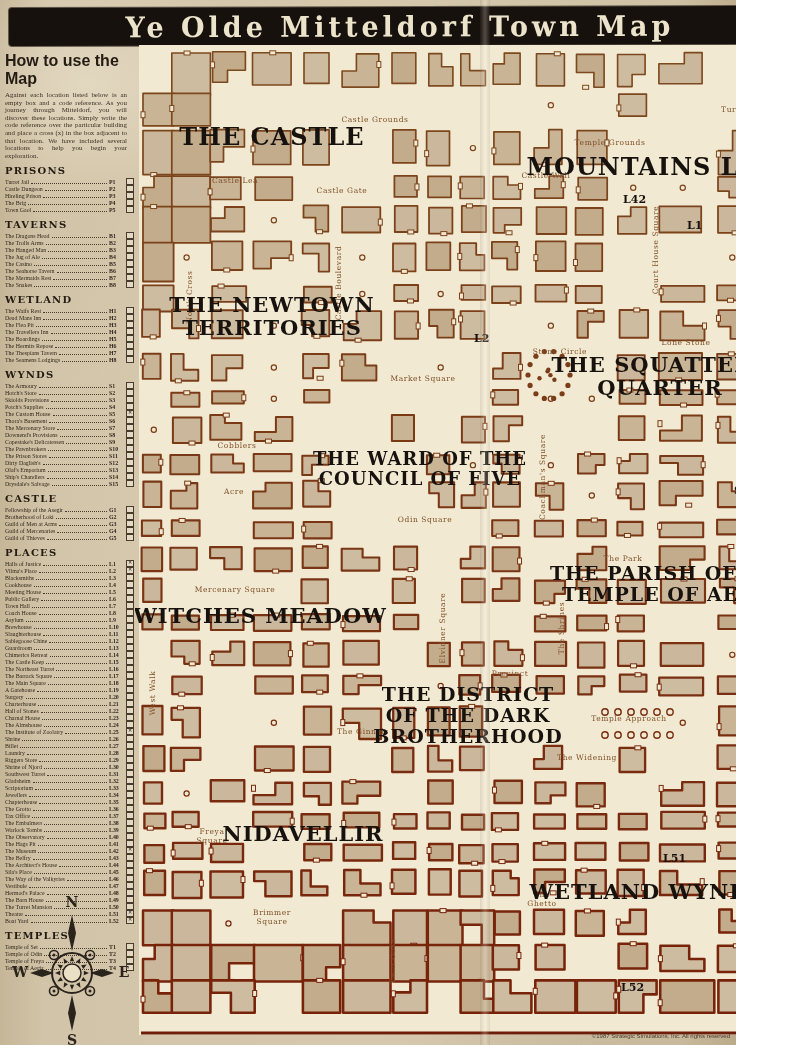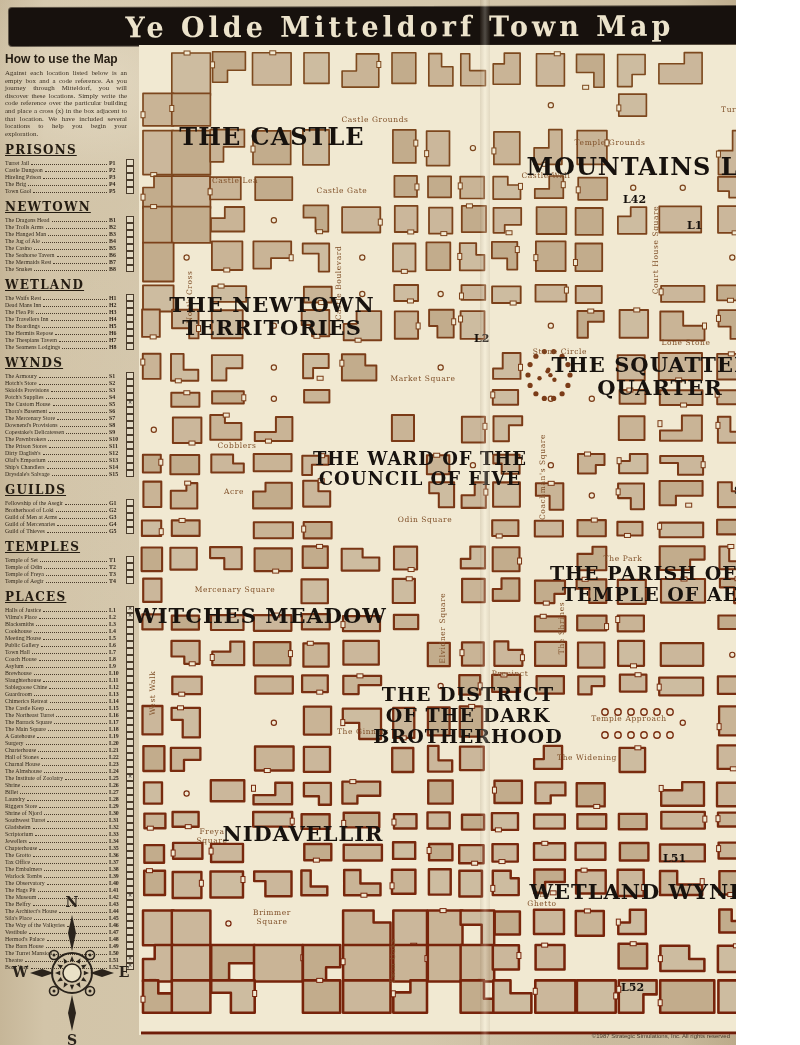--- a/index.html
+++ b/index.html
@@ -12,25 +12,25 @@
       linear-gradient(90deg, #c6b698 0%, #d2c4a8 6%, #d5c8ad 50%, #cfc1a4 92%, #bfae8e 100%);
   }
   
   #banner{position:absolute;left:9px;top:7px;width:782px;height:38px;background:#17110d;
     transform:rotate(-.15deg);border-radius:3px;display:flex;align-items:center;justify-content:center;
     box-shadow:0 0 0 1px rgba(23,17,13,.6);}
   #banner .title{color:#ece3cb;font-family:"DejaVu Serif",serif;font-weight:bold;
     font-size:27px;letter-spacing:4px;white-space:nowrap;transform:scaleY(1.05);}
   
   #sidebar{position:absolute;left:5px;top:52px;width:129px;color:#2e251b;}
-  #howto-h{font-family:"Liberation Sans",sans-serif;font-weight:bold;font-size:12px;color:#241c12;margin:0 0 3px 0;}
+  #howto-h{font-family:"Liberation Sans",sans-serif;font-weight:bold;font-size:16px;color:#241c12;margin:0 0 3px 0;}
   #howto-p{font-size:6.9px;line-height:7.6px;text-align:justify;color:#3a2f22;width:122px;}
   .sec{margin-top:6px;}
-  .sec-h{font-family:"DejaVu Serif",serif;font-weight:bold;font-size:12px;letter-spacing:1.2px;
-    color:#241c12;text-decoration:underline;margin-bottom:2px;}
+  .sec-h{font-family:"DejaVu Serif",serif;font-weight:bold;font-size:10px;letter-spacing:1.2px;
+    color:#241c12;margin-bottom:2px;}
   .row{display:flex;align-items:flex-end;font-size:5.9px;line-height:6.2px;color:#33291d;white-space:nowrap;}
   .row .nm{overflow:hidden;}
   .row .dots{flex:1;border-bottom:1px dotted #4a3c2c;margin:0 2px 1px 2px;min-width:4px;}
   .row .cd{width:13px;text-align:left;font-weight:bold;}
   .row .bx{width:6px;height:5px;border:1px solid #4a3c2c;margin-left:4px;margin-bottom:0px;
     font-size:5px;line-height:4.5px;text-align:center;color:#1e1812;background:rgba(255,252,240,.35);}
   
   #map{position:absolute;left:135px;top:45px;}
   
   #compass{position:absolute;left:12px;top:893px;}
@@ -79,21 +79,21 @@
             <span class="bx"></span>
           </div>
           <div class="row">
             <span class="nm">Town Gaol</span>
             <span class="dots"></span>
             <span class="cd">P5</span>
             <span class="bx"></span>
           </div>
         </div>
         <div class="sec">
-          <div class="sec-h">NEWTOWN</div>
+          <div class="sec-h">TAVERNS</div>
           <div class="row">
             <span class="nm">The Dragons Head</span>
             <span class="dots"></span>
             <span class="cd">B1</span>
             <span class="bx"></span>
           </div>
           <div class="row">
             <span class="nm">The Trolls Arms</span>
             <span class="dots"></span>
             <span class="cd">B2</span>
@@ -274,21 +274,21 @@
             <span class="bx"></span>
           </div>
           <div class="row">
             <span class="nm">Drysdale's Salvage</span>
             <span class="dots"></span>
             <span class="cd">S15</span>
             <span class="bx"></span>
           </div>
         </div>
         <div class="sec">
-          <div class="sec-h">GUILDS</div>
+          <div class="sec-h">CASTLE</div>
           <div class="row">
             <span class="nm">Fellowship of the Asegir</span>
             <span class="dots"></span>
             <span class="cd">G1</span>
             <span class="bx"></span>
           </div>
           <div class="row">
             <span class="nm">Brotherhood of Loki</span>
             <span class="dots"></span>
             <span class="cd">G2</span>
@@ -304,20 +304,335 @@
             <span class="nm">Guild of Mercenaries</span>
             <span class="dots"></span>
             <span class="cd">G4</span>
             <span class="bx"></span>
           </div>
           <div class="row">
             <span class="nm">Guild of Thieves</span>
             <span class="dots"></span>
             <span class="cd">G5</span>
             <span class="bx"></span>
+          </div>
+        </div>
+        <div class="sec">
+          <div class="sec-h">PLACES</div>
+          <div class="row">
+            <span class="nm">Halls of Justice</span>
+            <span class="dots"></span>
+            <span class="cd">L1</span>
+            <span class="bx">✕</span>
+          </div>
+          <div class="row">
+            <span class="nm">Vilma's Place</span>
+            <span class="dots"></span>
+            <span class="cd">L2</span>
+            <span class="bx">✕</span>
+          </div>
+          <div class="row">
+            <span class="nm">Blacksmiths</span>
+            <span class="dots"></span>
+            <span class="cd">L3</span>
+            <span class="bx"></span>
+          </div>
+          <div class="row">
+            <span class="nm">Cookhouse</span>
+            <span class="dots"></span>
+            <span class="cd">L4</span>
+            <span class="bx"></span>
+          </div>
+          <div class="row">
+            <span class="nm">Meeting House</span>
+            <span class="dots"></span>
+            <span class="cd">L5</span>
+            <span class="bx"></span>
+          </div>
+          <div class="row">
+            <span class="nm">Public Gallery</span>
+            <span class="dots"></span>
+            <span class="cd">L6</span>
+            <span class="bx"></span>
+          </div>
+          <div class="row">
+            <span class="nm">Town Hall</span>
+            <span class="dots"></span>
+            <span class="cd">L7</span>
+            <span class="bx"></span>
+          </div>
+          <div class="row">
+            <span class="nm">Coach House</span>
+            <span class="dots"></span>
+            <span class="cd">L8</span>
+            <span class="bx"></span>
+          </div>
+          <div class="row">
+            <span class="nm">Asylum</span>
+            <span class="dots"></span>
+            <span class="cd">L9</span>
+            <span class="bx"></span>
+          </div>
+          <div class="row">
+            <span class="nm">Brewhouse</span>
+            <span class="dots"></span>
+            <span class="cd">L10</span>
+            <span class="bx"></span>
+          </div>
+          <div class="row">
+            <span class="nm">Slaughterhouse</span>
+            <span class="dots"></span>
+            <span class="cd">L11</span>
+            <span class="bx"></span>
+          </div>
+          <div class="row">
+            <span class="nm">Sablegoose Chine</span>
+            <span class="dots"></span>
+            <span class="cd">L12</span>
+            <span class="bx"></span>
+          </div>
+          <div class="row">
+            <span class="nm">Guardroom</span>
+            <span class="dots"></span>
+            <span class="cd">L13</span>
+            <span class="bx"></span>
+          </div>
+          <div class="row">
+            <span class="nm">Chimerics Retreat</span>
+            <span class="dots"></span>
+            <span class="cd">L14</span>
+            <span class="bx"></span>
+          </div>
+          <div class="row">
+            <span class="nm">The Castle Keep</span>
+            <span class="dots"></span>
+            <span class="cd">L15</span>
+            <span class="bx"></span>
+          </div>
+          <div class="row">
+            <span class="nm">The Northeast Turret</span>
+            <span class="dots"></span>
+            <span class="cd">L16</span>
+            <span class="bx"></span>
+          </div>
+          <div class="row">
+            <span class="nm">The Barrack Square</span>
+            <span class="dots"></span>
+            <span class="cd">L17</span>
+            <span class="bx"></span>
+          </div>
+          <div class="row">
+            <span class="nm">The Main Square</span>
+            <span class="dots"></span>
+            <span class="cd">L18</span>
+            <span class="bx"></span>
+          </div>
+          <div class="row">
+            <span class="nm">A Gatehouse</span>
+            <span class="dots"></span>
+            <span class="cd">L19</span>
+            <span class="bx"></span>
+          </div>
+          <div class="row">
+            <span class="nm">Surgery</span>
+            <span class="dots"></span>
+            <span class="cd">L20</span>
+            <span class="bx"></span>
+          </div>
+          <div class="row">
+            <span class="nm">Charterhouse</span>
+            <span class="dots"></span>
+            <span class="cd">L21</span>
+            <span class="bx"></span>
+          </div>
+          <div class="row">
+            <span class="nm">Hall of Stones</span>
+            <span class="dots"></span>
+            <span class="cd">L22</span>
+            <span class="bx"></span>
+          </div>
+          <div class="row">
+            <span class="nm">Charnal House</span>
+            <span class="dots"></span>
+            <span class="cd">L23</span>
+            <span class="bx"></span>
+          </div>
+          <div class="row">
+            <span class="nm">The Almshouse</span>
+            <span class="dots"></span>
+            <span class="cd">L24</span>
+            <span class="bx"></span>
+          </div>
+          <div class="row">
+            <span class="nm">The Institute of Zoolatry</span>
+            <span class="dots"></span>
+            <span class="cd">L25</span>
+            <span class="bx">✕</span>
+          </div>
+          <div class="row">
+            <span class="nm">Shrine</span>
+            <span class="dots"></span>
+            <span class="cd">L26</span>
+            <span class="bx"></span>
+          </div>
+          <div class="row">
+            <span class="nm">Billet</span>
+            <span class="dots"></span>
+            <span class="cd">L27</span>
+            <span class="bx"></span>
+          </div>
+          <div class="row">
+            <span class="nm">Laundry</span>
+            <span class="dots"></span>
+            <span class="cd">L28</span>
+            <span class="bx"></span>
+          </div>
+          <div class="row">
+            <span class="nm">Riggers Store</span>
+            <span class="dots"></span>
+            <span class="cd">L29</span>
+            <span class="bx"></span>
+          </div>
+          <div class="row">
+            <span class="nm">Shrine of Njord</span>
+            <span class="dots"></span>
+            <span class="cd">L30</span>
+            <span class="bx"></span>
+          </div>
+          <div class="row">
+            <span class="nm">Southwest Turret</span>
+            <span class="dots"></span>
+            <span class="cd">L31</span>
+            <span class="bx"></span>
+          </div>
+          <div class="row">
+            <span class="nm">Gladsheim</span>
+            <span class="dots"></span>
+            <span class="cd">L32</span>
+            <span class="bx"></span>
+          </div>
+          <div class="row">
+            <span class="nm">Scriptorium</span>
+            <span class="dots"></span>
+            <span class="cd">L33</span>
+            <span class="bx"></span>
+          </div>
+          <div class="row">
+            <span class="nm">Jewellers</span>
+            <span class="dots"></span>
+            <span class="cd">L34</span>
+            <span class="bx"></span>
+          </div>
+          <div class="row">
+            <span class="nm">Chapterhouse</span>
+            <span class="dots"></span>
+            <span class="cd">L35</span>
+            <span class="bx"></span>
+          </div>
+          <div class="row">
+            <span class="nm">The Grotto</span>
+            <span class="dots"></span>
+            <span class="cd">L36</span>
+            <span class="bx"></span>
+          </div>
+          <div class="row">
+            <span class="nm">Tax Office</span>
+            <span class="dots"></span>
+            <span class="cd">L37</span>
+            <span class="bx"></span>
+          </div>
+          <div class="row">
+            <span class="nm">The Embalmers</span>
+            <span class="dots"></span>
+            <span class="cd">L38</span>
+            <span class="bx"></span>
+          </div>
+          <div class="row">
+            <span class="nm">Warlock Tombs</span>
+            <span class="dots"></span>
+            <span class="cd">L39</span>
+            <span class="bx"></span>
+          </div>
+          <div class="row">
+            <span class="nm">The Observatory</span>
+            <span class="dots"></span>
+            <span class="cd">L40</span>
+            <span class="bx"></span>
+          </div>
+          <div class="row">
+            <span class="nm">The Hags Pit</span>
+            <span class="dots"></span>
+            <span class="cd">L41</span>
+            <span class="bx"></span>
+          </div>
+          <div class="row">
+            <span class="nm">The Museum</span>
+            <span class="dots"></span>
+            <span class="cd">L42</span>
+            <span class="bx">✕</span>
+          </div>
+          <div class="row">
+            <span class="nm">The Belfry</span>
+            <span class="dots"></span>
+            <span class="cd">L43</span>
+            <span class="bx"></span>
+          </div>
+          <div class="row">
+            <span class="nm">The Architect's House</span>
+            <span class="dots"></span>
+            <span class="cd">L44</span>
+            <span class="bx"></span>
+          </div>
+          <div class="row">
+            <span class="nm">Sila's Place</span>
+            <span class="dots"></span>
+            <span class="cd">L45</span>
+            <span class="bx"></span>
+          </div>
+          <div class="row">
+            <span class="nm">The Way of the Valkyries</span>
+            <span class="dots"></span>
+            <span class="cd">L46</span>
+            <span class="bx"></span>
+          </div>
+          <div class="row">
+            <span class="nm">Vestibule</span>
+            <span class="dots"></span>
+            <span class="cd">L47</span>
+            <span class="bx"></span>
+          </div>
+          <div class="row">
+            <span class="nm">Hermod's Palace</span>
+            <span class="dots"></span>
+            <span class="cd">L48</span>
+            <span class="bx"></span>
+          </div>
+          <div class="row">
+            <span class="nm">The Barn House</span>
+            <span class="dots"></span>
+            <span class="cd">L49</span>
+            <span class="bx"></span>
+          </div>
+          <div class="row">
+            <span class="nm">The Turret Mansion</span>
+            <span class="dots"></span>
+            <span class="cd">L50</span>
+            <span class="bx"></span>
+          </div>
+          <div class="row">
+            <span class="nm">Theatre</span>
+            <span class="dots"></span>
+            <span class="cd">L51</span>
+            <span class="bx">✕</span>
+          </div>
+          <div class="row">
+            <span class="nm">Boat Yard</span>
+            <span class="dots"></span>
+            <span class="cd">L52</span>
+            <span class="bx">✕</span>
           </div>
         </div>
         <div class="sec">
           <div class="sec-h">TEMPLES</div>
           <div class="row">
             <span class="nm">Temple of Set</span>
             <span class="dots"></span>
             <span class="cd">T1</span>
             <span class="bx"></span>
           </div>
@@ -331,335 +646,20 @@
             <span class="nm">Temple of Freya</span>
             <span class="dots"></span>
             <span class="cd">T3</span>
             <span class="bx"></span>
           </div>
           <div class="row">
             <span class="nm">Temple of Aegir</span>
             <span class="dots"></span>
             <span class="cd">T4</span>
             <span class="bx"></span>
-          </div>
-        </div>
-        <div class="sec">
-          <div class="sec-h">PLACES</div>
-          <div class="row">
-            <span class="nm">Halls of Justice</span>
-            <span class="dots"></span>
-            <span class="cd">L1</span>
-            <span class="bx">✕</span>
-          </div>
-          <div class="row">
-            <span class="nm">Vilma's Place</span>
-            <span class="dots"></span>
-            <span class="cd">L2</span>
-            <span class="bx">✕</span>
-          </div>
-          <div class="row">
-            <span class="nm">Blacksmiths</span>
-            <span class="dots"></span>
-            <span class="cd">L3</span>
-            <span class="bx"></span>
-          </div>
-          <div class="row">
-            <span class="nm">Cookhouse</span>
-            <span class="dots"></span>
-            <span class="cd">L4</span>
-            <span class="bx"></span>
-          </div>
-          <div class="row">
-            <span class="nm">Meeting House</span>
-            <span class="dots"></span>
-            <span class="cd">L5</span>
-            <span class="bx"></span>
-          </div>
-          <div class="row">
-            <span class="nm">Public Gallery</span>
-            <span class="dots"></span>
-            <span class="cd">L6</span>
-            <span class="bx"></span>
-          </div>
-          <div class="row">
-            <span class="nm">Town Hall</span>
-            <span class="dots"></span>
-            <span class="cd">L7</span>
-            <span class="bx"></span>
-          </div>
-          <div class="row">
-            <span class="nm">Coach House</span>
-            <span class="dots"></span>
-            <span class="cd">L8</span>
-            <span class="bx"></span>
-          </div>
-          <div class="row">
-            <span class="nm">Asylum</span>
-            <span class="dots"></span>
-            <span class="cd">L9</span>
-            <span class="bx"></span>
-          </div>
-          <div class="row">
-            <span class="nm">Brewhouse</span>
-            <span class="dots"></span>
-            <span class="cd">L10</span>
-            <span class="bx"></span>
-          </div>
-          <div class="row">
-            <span class="nm">Slaughterhouse</span>
-            <span class="dots"></span>
-            <span class="cd">L11</span>
-            <span class="bx"></span>
-          </div>
-          <div class="row">
-            <span class="nm">Sablegoose Chine</span>
-            <span class="dots"></span>
-            <span class="cd">L12</span>
-            <span class="bx"></span>
-          </div>
-          <div class="row">
-            <span class="nm">Guardroom</span>
-            <span class="dots"></span>
-            <span class="cd">L13</span>
-            <span class="bx"></span>
-          </div>
-          <div class="row">
-            <span class="nm">Chimerics Retreat</span>
-            <span class="dots"></span>
-            <span class="cd">L14</span>
-            <span class="bx"></span>
-          </div>
-          <div class="row">
-            <span class="nm">The Castle Keep</span>
-            <span class="dots"></span>
-            <span class="cd">L15</span>
-            <span class="bx"></span>
-          </div>
-          <div class="row">
-            <span class="nm">The Northeast Turret</span>
-            <span class="dots"></span>
-            <span class="cd">L16</span>
-            <span class="bx"></span>
-          </div>
-          <div class="row">
-            <span class="nm">The Barrack Square</span>
-            <span class="dots"></span>
-            <span class="cd">L17</span>
-            <span class="bx"></span>
-          </div>
-          <div class="row">
-            <span class="nm">The Main Square</span>
-            <span class="dots"></span>
-            <span class="cd">L18</span>
-            <span class="bx"></span>
-          </div>
-          <div class="row">
-            <span class="nm">A Gatehouse</span>
-            <span class="dots"></span>
-            <span class="cd">L19</span>
-            <span class="bx"></span>
-          </div>
-          <div class="row">
-            <span class="nm">Surgery</span>
-            <span class="dots"></span>
-            <span class="cd">L20</span>
-            <span class="bx"></span>
-          </div>
-          <div class="row">
-            <span class="nm">Charterhouse</span>
-            <span class="dots"></span>
-            <span class="cd">L21</span>
-            <span class="bx"></span>
-          </div>
-          <div class="row">
-            <span class="nm">Hall of Stones</span>
-            <span class="dots"></span>
-            <span class="cd">L22</span>
-            <span class="bx"></span>
-          </div>
-          <div class="row">
-            <span class="nm">Charnal House</span>
-            <span class="dots"></span>
-            <span class="cd">L23</span>
-            <span class="bx"></span>
-          </div>
-          <div class="row">
-            <span class="nm">The Almshouse</span>
-            <span class="dots"></span>
-            <span class="cd">L24</span>
-            <span class="bx"></span>
-          </div>
-          <div class="row">
-            <span class="nm">The Institute of Zoolatry</span>
-            <span class="dots"></span>
-            <span class="cd">L25</span>
-            <span class="bx">✕</span>
-          </div>
-          <div class="row">
-            <span class="nm">Shrine</span>
-            <span class="dots"></span>
-            <span class="cd">L26</span>
-            <span class="bx"></span>
-          </div>
-          <div class="row">
-            <span class="nm">Billet</span>
-            <span class="dots"></span>
-            <span class="cd">L27</span>
-            <span class="bx"></span>
-          </div>
-          <div class="row">
-            <span class="nm">Laundry</span>
-            <span class="dots"></span>
-            <span class="cd">L28</span>
-            <span class="bx"></span>
-          </div>
-          <div class="row">
-            <span class="nm">Riggers Store</span>
-            <span class="dots"></span>
-            <span class="cd">L29</span>
-            <span class="bx"></span>
-          </div>
-          <div class="row">
-            <span class="nm">Shrine of Njord</span>
-            <span class="dots"></span>
-            <span class="cd">L30</span>
-            <span class="bx"></span>
-          </div>
-          <div class="row">
-            <span class="nm">Southwest Turret</span>
-            <span class="dots"></span>
-            <span class="cd">L31</span>
-            <span class="bx"></span>
-          </div>
-          <div class="row">
-            <span class="nm">Gladsheim</span>
-            <span class="dots"></span>
-            <span class="cd">L32</span>
-            <span class="bx"></span>
-          </div>
-          <div class="row">
-            <span class="nm">Scriptorium</span>
-            <span class="dots"></span>
-            <span class="cd">L33</span>
-            <span class="bx"></span>
-          </div>
-          <div class="row">
-            <span class="nm">Jewellers</span>
-            <span class="dots"></span>
-            <span class="cd">L34</span>
-            <span class="bx"></span>
-          </div>
-          <div class="row">
-            <span class="nm">Chapterhouse</span>
-            <span class="dots"></span>
-            <span class="cd">L35</span>
-            <span class="bx"></span>
-          </div>
-          <div class="row">
-            <span class="nm">The Grotto</span>
-            <span class="dots"></span>
-            <span class="cd">L36</span>
-            <span class="bx"></span>
-          </div>
-          <div class="row">
-            <span class="nm">Tax Office</span>
-            <span class="dots"></span>
-            <span class="cd">L37</span>
-            <span class="bx"></span>
-          </div>
-          <div class="row">
-            <span class="nm">The Embalmers</span>
-            <span class="dots"></span>
-            <span class="cd">L38</span>
-            <span class="bx"></span>
-          </div>
-          <div class="row">
-            <span class="nm">Warlock Tombs</span>
-            <span class="dots"></span>
-            <span class="cd">L39</span>
-            <span class="bx"></span>
-          </div>
-          <div class="row">
-            <span class="nm">The Observatory</span>
-            <span class="dots"></span>
-            <span class="cd">L40</span>
-            <span class="bx"></span>
-          </div>
-          <div class="row">
-            <span class="nm">The Hags Pit</span>
-            <span class="dots"></span>
-            <span class="cd">L41</span>
-            <span class="bx"></span>
-          </div>
-          <div class="row">
-            <span class="nm">The Museum</span>
-            <span class="dots"></span>
-            <span class="cd">L42</span>
-            <span class="bx">✕</span>
-          </div>
-          <div class="row">
-            <span class="nm">The Belfry</span>
-            <span class="dots"></span>
-            <span class="cd">L43</span>
-            <span class="bx"></span>
-          </div>
-          <div class="row">
-            <span class="nm">The Architect's House</span>
-            <span class="dots"></span>
-            <span class="cd">L44</span>
-            <span class="bx"></span>
-          </div>
-          <div class="row">
-            <span class="nm">Sila's Place</span>
-            <span class="dots"></span>
-            <span class="cd">L45</span>
-            <span class="bx"></span>
-          </div>
-          <div class="row">
-            <span class="nm">The Way of the Valkyries</span>
-            <span class="dots"></span>
-            <span class="cd">L46</span>
-            <span class="bx"></span>
-          </div>
-          <div class="row">
-            <span class="nm">Vestibule</span>
-            <span class="dots"></span>
-            <span class="cd">L47</span>
-            <span class="bx"></span>
-          </div>
-          <div class="row">
-            <span class="nm">Hermod's Palace</span>
-            <span class="dots"></span>
-            <span class="cd">L48</span>
-            <span class="bx"></span>
-          </div>
-          <div class="row">
-            <span class="nm">The Barn House</span>
-            <span class="dots"></span>
-            <span class="cd">L49</span>
-            <span class="bx"></span>
-          </div>
-          <div class="row">
-            <span class="nm">The Turret Mansion</span>
-            <span class="dots"></span>
-            <span class="cd">L50</span>
-            <span class="bx"></span>
-          </div>
-          <div class="row">
-            <span class="nm">Theatre</span>
-            <span class="dots"></span>
-            <span class="cd">L51</span>
-            <span class="bx">✕</span>
-          </div>
-          <div class="row">
-            <span class="nm">Boat Yard</span>
-            <span class="dots"></span>
-            <span class="cd">L52</span>
-            <span class="bx">✕</span>
           </div>
         </div>
       </div>
   </div>
 
   <svg id="map" width="660" height="995">
       <rect x="4" y="0" width="650" height="990" fill="#f1e9d2"></rect>
       <g>
         <path d="M36.8,8.0L75.4,8.0L75.4,50.4L36.8,50.4Z" fill="#cdbca0" stroke="rgb(125,73,30)" stroke-width="1.63" stroke-linejoin="round"></path>
         <rect x="49.052252673838" y="6" width="6" height="4" fill="#f1e9d2" stroke="rgb(125,73,30)" stroke-width="1"></rect>

